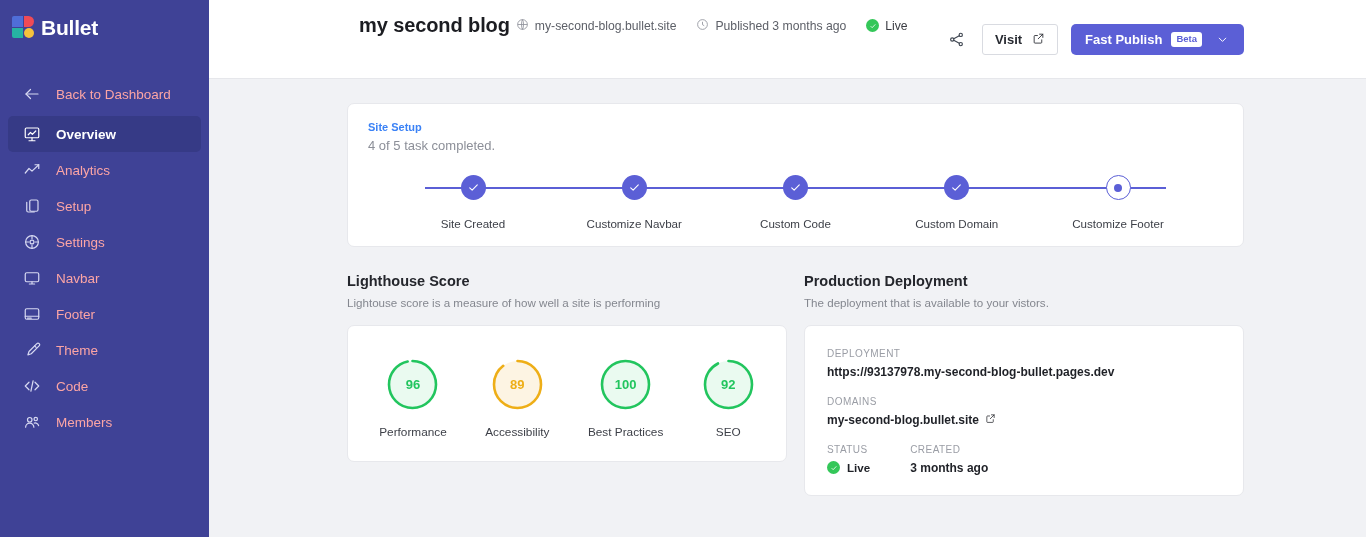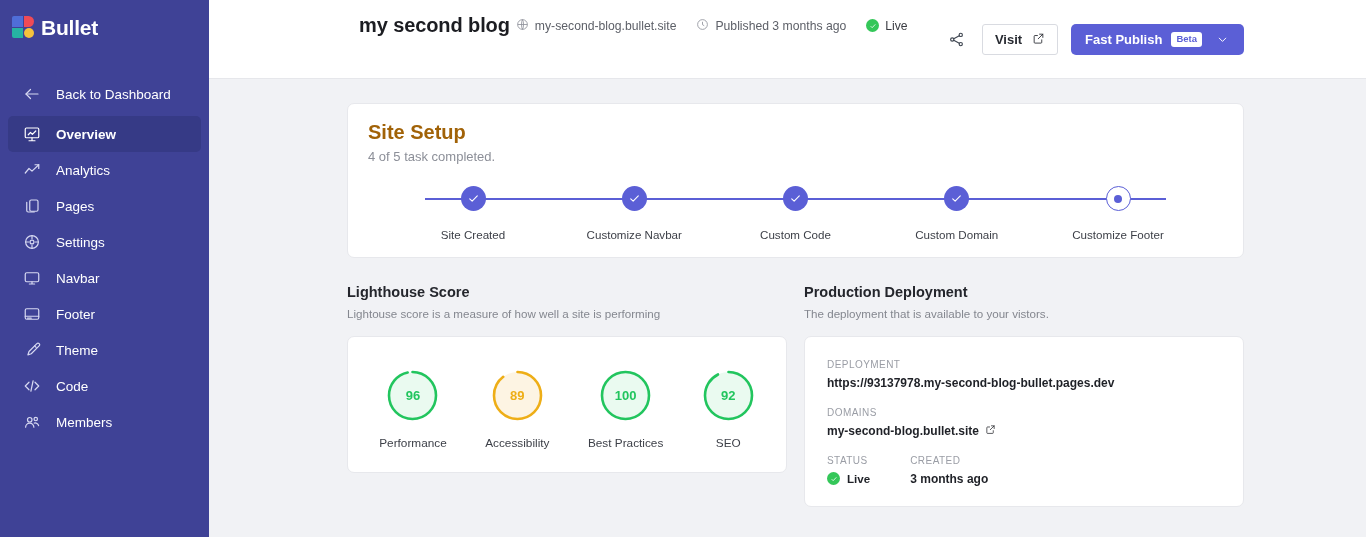--- a/index.html
+++ b/index.html
@@ -24,21 +24,21 @@
   .bm.tl { background: #4f6ed8; border-radius: 2px 0 0 0; }
   .bm.tr { background: #ef4b56; border-radius: 0 6px 6px 0; }
   .bm.bl { background: #26b3a3; border-radius: 0 0 0 2px; }
   .bm.br { background: #f5c23c; border-radius: 50%; }
   .brand-name { color: #ffffff; font-size: 21px; font-weight: bold; letter-spacing: -0.2px; }
 
   .nav { margin-top: 30px; display: flex; flex-direction: column; gap: 0; }
   .nav-item {
     height: 36px; display: flex; align-items: center; gap: 14px;
     padding-left: 14px; margin: 0 8px;
-    color: #ffffff; font-size: 13.5px; border-radius: 5px;
+    color: #fca5a5; font-size: 13.5px; border-radius: 5px;
     cursor: pointer;
   }
   .nav-item .ico { width: 20px; height: 20px; display: flex; align-items: center; justify-content: center; flex: 0 0 20px; }
   .nav-item .ico svg { width: 18px; height: 18px; stroke: #d7d9f2; fill: none; stroke-width: 1.6; stroke-linecap: round; stroke-linejoin: round; }
   .nav-item.active { background: #363a86; color: #ffffff; font-weight: bold; }
   .nav-item.active .ico svg { stroke: #ffffff; }
   .nav-item.back { margin-bottom: 2px; }
   .nav-sep { height: 2px; }
 
   
@@ -75,21 +75,21 @@
   }
   .beta-pill { background: #ffffff; color: #5b5fd6; font-size: 9.5px; font-weight: bold; border-radius: 3px; padding: 2px 5px; line-height: 1.1; }
   .caret { width: 22px; display: flex; align-items: center; justify-content: center; }
   .caret svg { width: 13px; height: 13px; stroke: #ffffff; fill: none; stroke-width: 1.8; stroke-linecap: round; stroke-linejoin: round; }
 
   
   .content { flex: 1; padding: 24px 122px 0 138px; overflow: hidden; }
   .card { background: #ffffff; border: 1px solid #e7e8ec; border-radius: 7px; }
 
   .setup-card { padding: 17px 20px 16px 20px; }
-  .setup-title { font-size: 20px; font-weight: bold; color: #a16207; }
+  .setup-title { font-size: 11px; font-weight: bold; color: #3b82f6; }
   .setup-sub { font-size: 13px; color: #8c8f98; margin-top: 5px; }
 
   .stepper { margin-top: 22px; position: relative; display: flex; justify-content: space-between; padding: 0 45px; }
   .step { display: flex; flex-direction: column; align-items: center; width: 120px; position: relative; z-index: 2; }
   .node { width: 25px; height: 25px; border-radius: 50%; background: #5b5fd6; display: flex; align-items: center; justify-content: center; }
   .node svg { width: 13px; height: 13px; stroke: #ffffff; fill: none; stroke-width: 2; stroke-linecap: round; stroke-linejoin: round; }
   .node.pending { background: #ffffff; border: 1.5px solid #5b5fd6; }
   .node.pending .dot { width: 8px; height: 8px; border-radius: 50%; background: #5b5fd6; }
   .step-label { margin-top: 17px; font-size: 11.6px; color: #3c3f47; white-space: nowrap; }
   .track { position: absolute; top: 11.5px; left: 57px; right: 57px; height: 2px; background: #5b5fd6; z-index: 1; }
@@ -162,21 +162,21 @@
           </span>
         <span>Analytics</span>
       </div>
       <div class="nav-item">
         <span class="ico">
             <svg viewBox="0 0 24 24">
               <rect x="9" y="4" width="11" height="15" rx="2"></rect>
               <path d="M5 7v11a2 2 0 002 2h8"></path>
             </svg>
           </span>
-        <span>Pages</span>
+        <span>Setup</span>
       </div>
       <div class="nav-item">
         <span class="ico">
             <svg viewBox="0 0 24 24">
               <circle cx="12" cy="12" r="8.5"></circle>
               <circle cx="12" cy="12" r="2.6"></circle>
               <path d="M12 3.5v4M12 16.5v4M3.5 12h4M16.5 12h4"></path>
             </svg>
           </span>
         <span>Settings</span>

